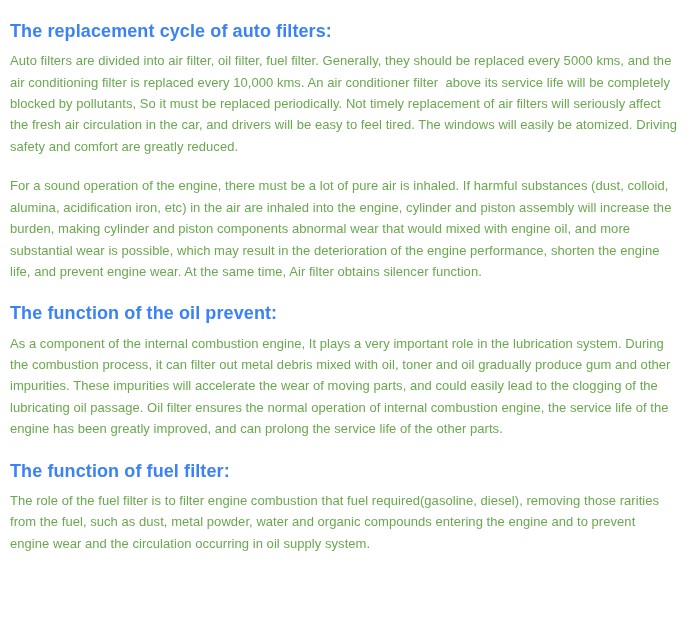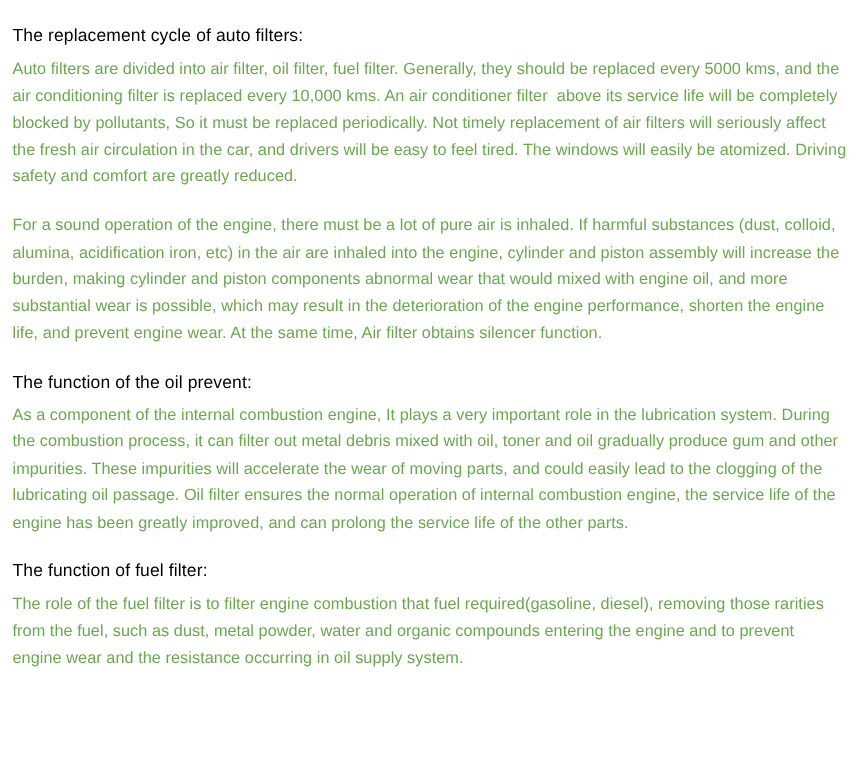--- a/index.html
+++ b/index.html
@@ -19,23 +19,23 @@
     height: 625px;
     padding: 18px 14px 10px 10px;
   }
   .section {
     margin-bottom: 18px;
   }
   .section:last-child {
     margin-bottom: 0;
   }
   .heading {
-    color: #000000;
-    font-weight: normal;
-    font-size: 14px;
+    color: #3b82f6;
+    font-weight: bold;
+    font-size: 18px;
     line-height: 1.45;
     margin: 0 0 6px 0;
     letter-spacing: 0.1px;
   }
   .body-text {
     color: #6aa84f;
     font-size: 13px;
     line-height: 1.65;
     margin: 0;
     text-align: left;
@@ -57,16 +57,16 @@
     <p class="body-text">For a sound operation of the engine, there must be a lot of pure air is inhaled. If harmful substances (dust, colloid, alumina, acidification iron, etc) in the air are inhaled into the engine, cylinder and piston assembly will increase the burden, making cylinder and piston components abnormal wear that would mixed with engine oil, and more substantial wear is possible, which may result in the deterioration of the engine performance, shorten the engine life, and prevent engine wear. At the same time, Air filter obtains silencer function.</p>
   </div>
 
   <div class="section">
     <h2 class="heading">The function of the oil prevent:</h2>
     <p class="body-text">As a component of the internal combustion engine, It plays a very important role in the lubrication system. During the combustion process, it can filter out metal debris mixed with oil, toner and oil gradually produce gum and other impurities. These impurities will accelerate the wear of moving parts, and could easily lead to the clogging of the lubricating oil passage. Oil filter ensures the normal operation of internal combustion engine, the service life of the engine has been greatly improved, and can prolong the service life of the other parts.</p>
   </div>
 
   <div class="section">
     <h2 class="heading">The function of fuel filter:</h2>
-    <p class="body-text">The role of the fuel filter is to filter engine combustion that fuel required(gasoline, diesel), removing those rarities from the fuel, such as dust, metal powder, water and organic compounds entering the engine and to prevent engine wear and the resistance occurring in oil supply system.</p>
+    <p class="body-text">The role of the fuel filter is to filter engine combustion that fuel required(gasoline, diesel), removing those rarities from the fuel, such as dust, metal powder, water and organic compounds entering the engine and to prevent engine wear and the circulation occurring in oil supply system.</p>
   </div>
 
 </div>
 
 </body></html>

